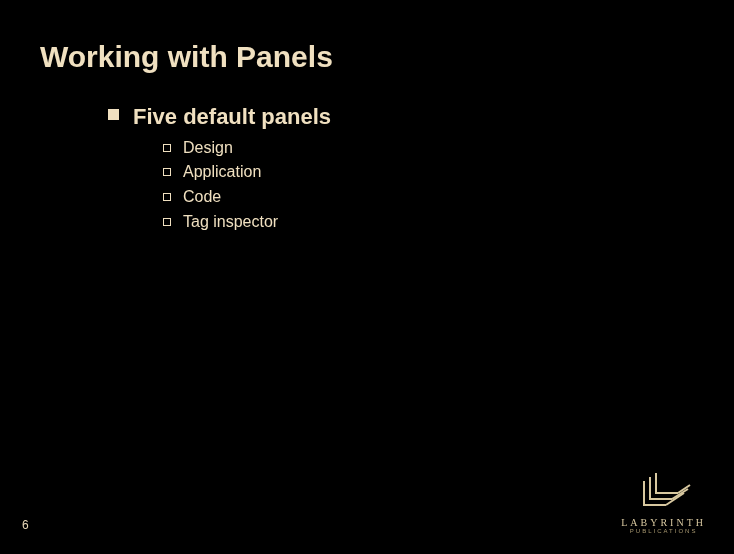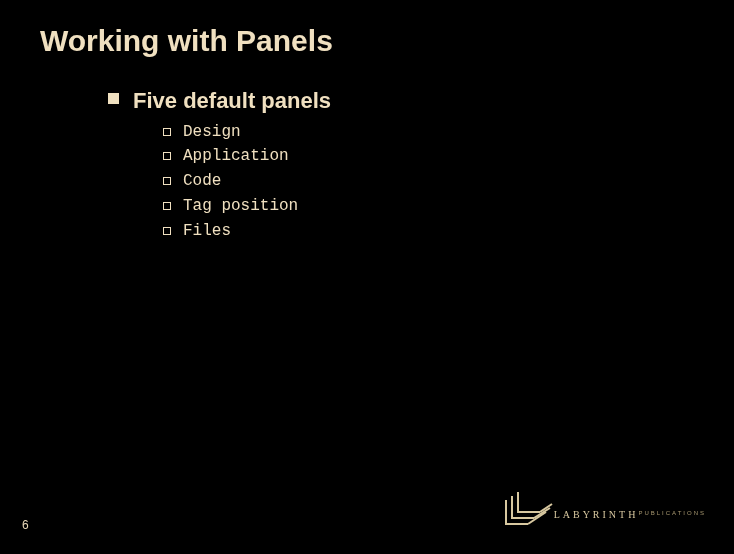--- a/index.html
+++ b/index.html
@@ -6,21 +6,21 @@
   body {
     background: #000000;
     width: 734px;
     height: 554px;
     font-family: Arial, Helvetica, sans-serif;
     color: #f0e0c0;
     position: relative;
     overflow: hidden;
   }
   .slide {
-    padding: 24px 40px 0 40px;
+    padding: 40px 40px 0 40px;
   }
   .title {
     font-size: 30px;
     font-weight: bold;
     color: #f0e0c0;
     margin-bottom: 28px;
   }
   .main-list {
     margin-left: 68px;
   }
@@ -41,21 +41,20 @@
     font-size: 22px;
     font-weight: bold;
     color: #f0e0c0;
     line-height: 1.35;
     text-align: right;
   }
   .sub-list {
     margin-left: 30px;
     margin-top: 6px;
     margin-bottom: 16px;
-    font-family: Liberation Mono, monospace;
   }
   .sub-row {
     display: flex;
     align-items: flex-start;
     margin-bottom: 4px;
   }
   .hollow-bullet {
     width: 8px;
     height: 8px;
     border: 1.5px solid #f0e0c0;
@@ -74,21 +73,21 @@
     left: 22px;
     bottom: 22px;
     font-size: 12px;
     color: #e8d8b8;
   }
   .logo {
     position: absolute;
     right: 28px;
     bottom: 20px;
     display: flex;
-    flex-direction: row;
+    flex-direction: column;
     align-items: center;
   }
   .logo-mark {
     width: 56px;
     height: 42px;
   }
   .logo-text-top {
     font-size: 10px;
     letter-spacing: 3px;
     color: #d8c8a0;
@@ -122,25 +121,21 @@
           <div class="sub-row">
             <div class="hollow-bullet"></div>
             <div class="sub-text">Application</div>
           </div>
           <div class="sub-row">
             <div class="hollow-bullet"></div>
             <div class="sub-text">Code</div>
           </div>
           <div class="sub-row">
             <div class="hollow-bullet"></div>
-            <div class="sub-text">Tag position</div>
-          </div>
-          <div class="sub-row">
-            <div class="hollow-bullet"></div>
-            <div class="sub-text">Files</div>
+            <div class="sub-text">Tag inspector</div>
           </div>
         </div>
       </div>
     </div>
 
 
 
   </div>
 </div>
 

